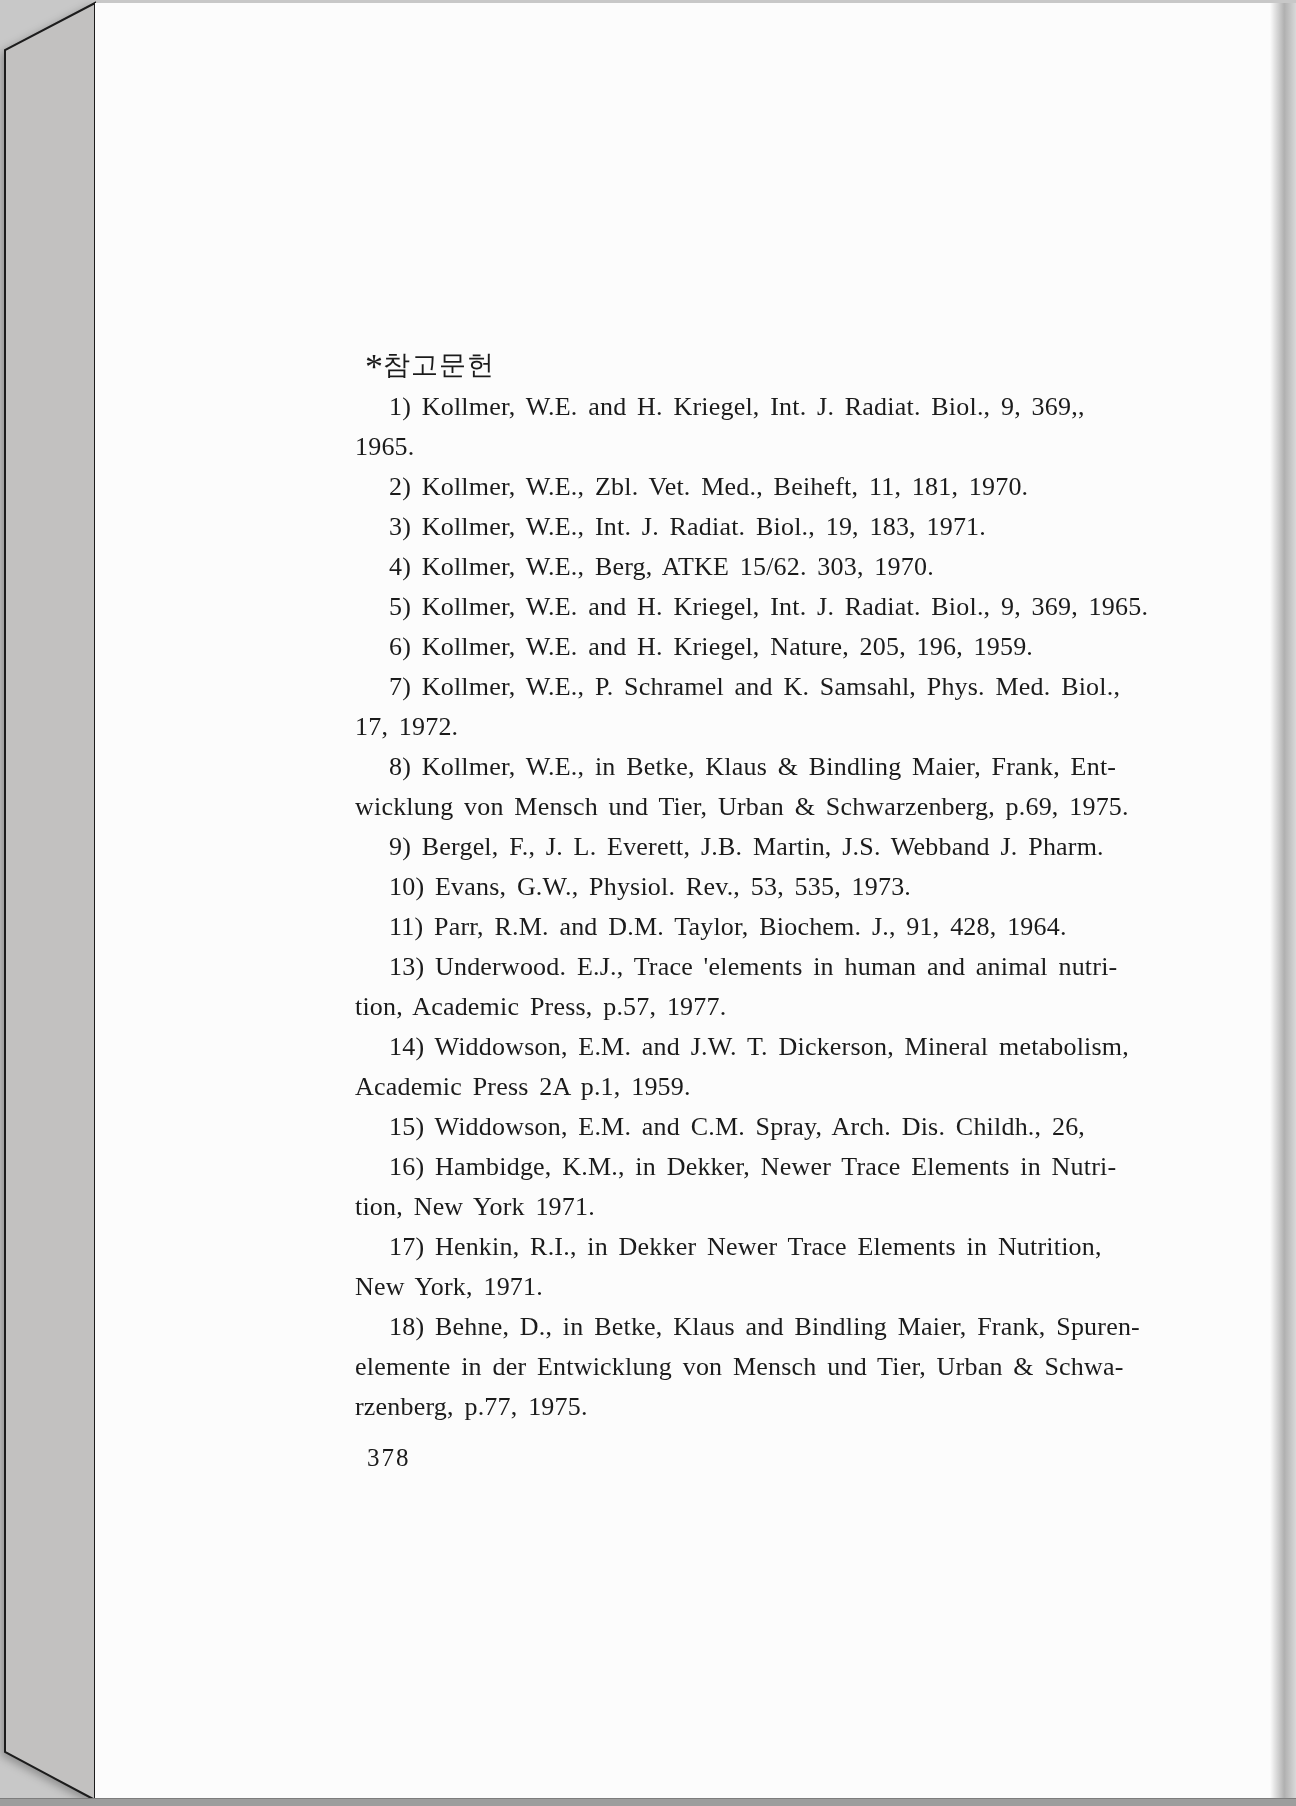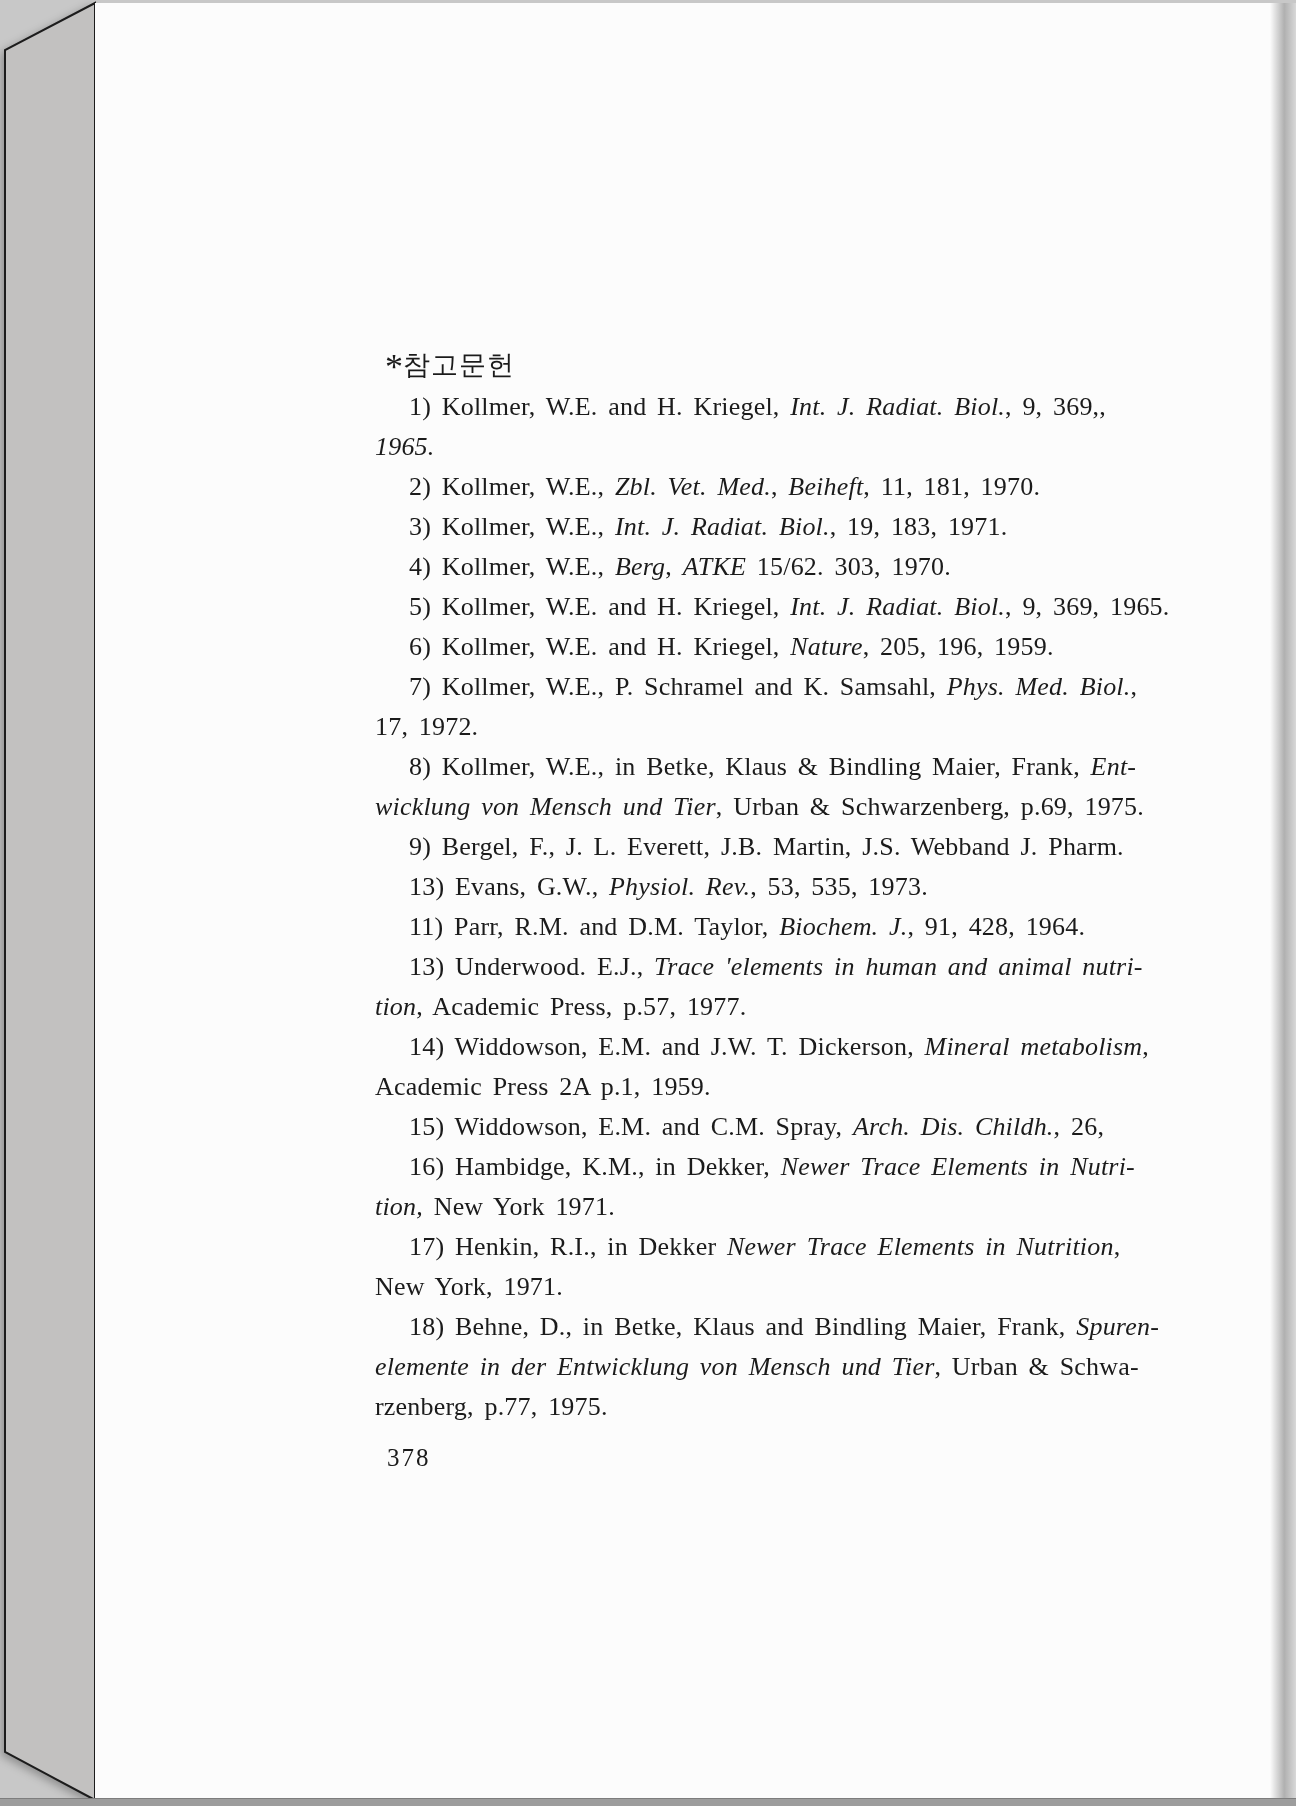--- a/index.html
+++ b/index.html
@@ -30,41 +30,41 @@
   .page-right-edge{
     position:absolute;right:0;top:0;width:26px;height:100%;
     background:linear-gradient(to right, rgba(0,0,0,0) 0%, rgba(0,0,0,0.30) 55%, rgba(0,0,0,0.14) 100%);
   }
   .page-bottom-edge{
     position:absolute;left:0;bottom:0;width:1296px;height:7px;
     background:var(--edge);
     border-top:1px solid #7d7d7d;
   }
   .content{
-    position:absolute;left:280px;top:342px;width:872px;
+    position:absolute;left:260px;top:342px;width:872px;
   }
   .heading{
     line-height:40px;font-size:27px;
     padding-left:10px;
     white-space:nowrap;
     letter-spacing:1px;
   }
   .heading .star{
     font-size:36px;
     vertical-align:-5px;
     letter-spacing:0;
   }
   .line{
     line-height:40px;font-size:26px;
     white-space:nowrap;
     word-spacing:4px;
     letter-spacing:0.2px;
   }
   .line.indent{padding-left:34px;}
-  .it{font-style:italic;}
+  .it{}
   .rm{font-style:normal;}
   .pageno{
     margin-top:16px;
     padding-left:12px;
     font-size:25px;
     font-weight:normal;
     letter-spacing:2px;
     line-height:30px;
   }
 </style>
@@ -84,21 +84,21 @@
         <div class="line indent"><span class="rm">2) Kollmer, W.E., </span><span class="it">Zbl. Vet. Med.</span><span class="rm">, </span><span class="it">Beiheft</span><span class="rm">, 11, 181, 1970.</span></div>
         <div class="line indent"><span class="rm">3) Kollmer, W.E., </span><span class="it">Int. J. Radiat. Biol.</span><span class="rm">, 19, 183, 1971.</span></div>
         <div class="line indent"><span class="rm">4) Kollmer, W.E., </span><span class="it">Berg</span><span class="rm">, </span><span class="it">ATKE</span><span class="rm"> 15/62. 303, 1970.</span></div>
         <div class="line indent"><span class="rm">5) Kollmer, W.E. and H. Kriegel, </span><span class="it">Int. J. Radiat. Biol.</span><span class="rm">, 9, 369, 1965.</span></div>
         <div class="line indent"><span class="rm">6) Kollmer, W.E. and H. Kriegel, </span><span class="it">Nature</span><span class="rm">, 205, 196, 1959.</span></div>
         <div class="line indent"><span class="rm">7) Kollmer, W.E., P. Schramel and K. Samsahl, </span><span class="it">Phys. Med. Biol.</span><span class="rm">,</span></div>
         <div class="line"><span class="rm">17, 1972.</span></div>
         <div class="line indent"><span class="rm">8) Kollmer, W.E., in Betke, Klaus &amp; Bindling Maier, Frank, </span><span class="it">Ent-</span></div>
         <div class="line"><span class="it">wicklung von Mensch und Tier</span><span class="rm">, Urban &amp; Schwarzenberg, p.69, 1975.</span></div>
         <div class="line indent"><span class="rm">9) Bergel, F., J. L. Everett, J.B. Martin, J.S. Webband J. Pharm.</span></div>
-        <div class="line indent"><span class="rm">13) Evans, G.W., </span><span class="it">Physiol. Rev.</span><span class="rm">, 53, 535, 1973.</span></div>
+        <div class="line indent"><span class="rm">10) Evans, G.W., </span><span class="it">Physiol. Rev.</span><span class="rm">, 53, 535, 1973.</span></div>
         <div class="line indent"><span class="rm">11) Parr, R.M. and D.M. Taylor, </span><span class="it">Biochem. J.</span><span class="rm">, 91, 428, 1964.</span></div>
         <div class="line indent"><span class="rm">13) Underwood. E.J., </span><span class="it">Trace 'elements in human and animal nutri-</span></div>
         <div class="line"><span class="it">tion</span><span class="rm">, Academic Press, p.57, 1977.</span></div>
         <div class="line indent"><span class="rm">14) Widdowson, E.M. and J.W. T. Dickerson, </span><span class="it">Mineral metabolism</span><span class="rm">,</span></div>
         <div class="line"><span class="rm">Academic Press 2A p.1, 1959.</span></div>
         <div class="line indent"><span class="rm">15) Widdowson, E.M. and C.M. Spray, </span><span class="it">Arch. Dis. Childh.</span><span class="rm">, 26,</span></div>
         <div class="line indent"><span class="rm">16) Hambidge, K.M., in Dekker, </span><span class="it">Newer Trace Elements in Nutri-</span></div>
         <div class="line"><span class="it">tion,</span><span class="rm"> New York 1971.</span></div>
         <div class="line indent"><span class="rm">17) Henkin, R.I., in Dekker </span><span class="it">Newer Trace Elements in Nutrition</span><span class="rm">,</span></div>
         <div class="line"><span class="rm">New York, 1971.</span></div>

